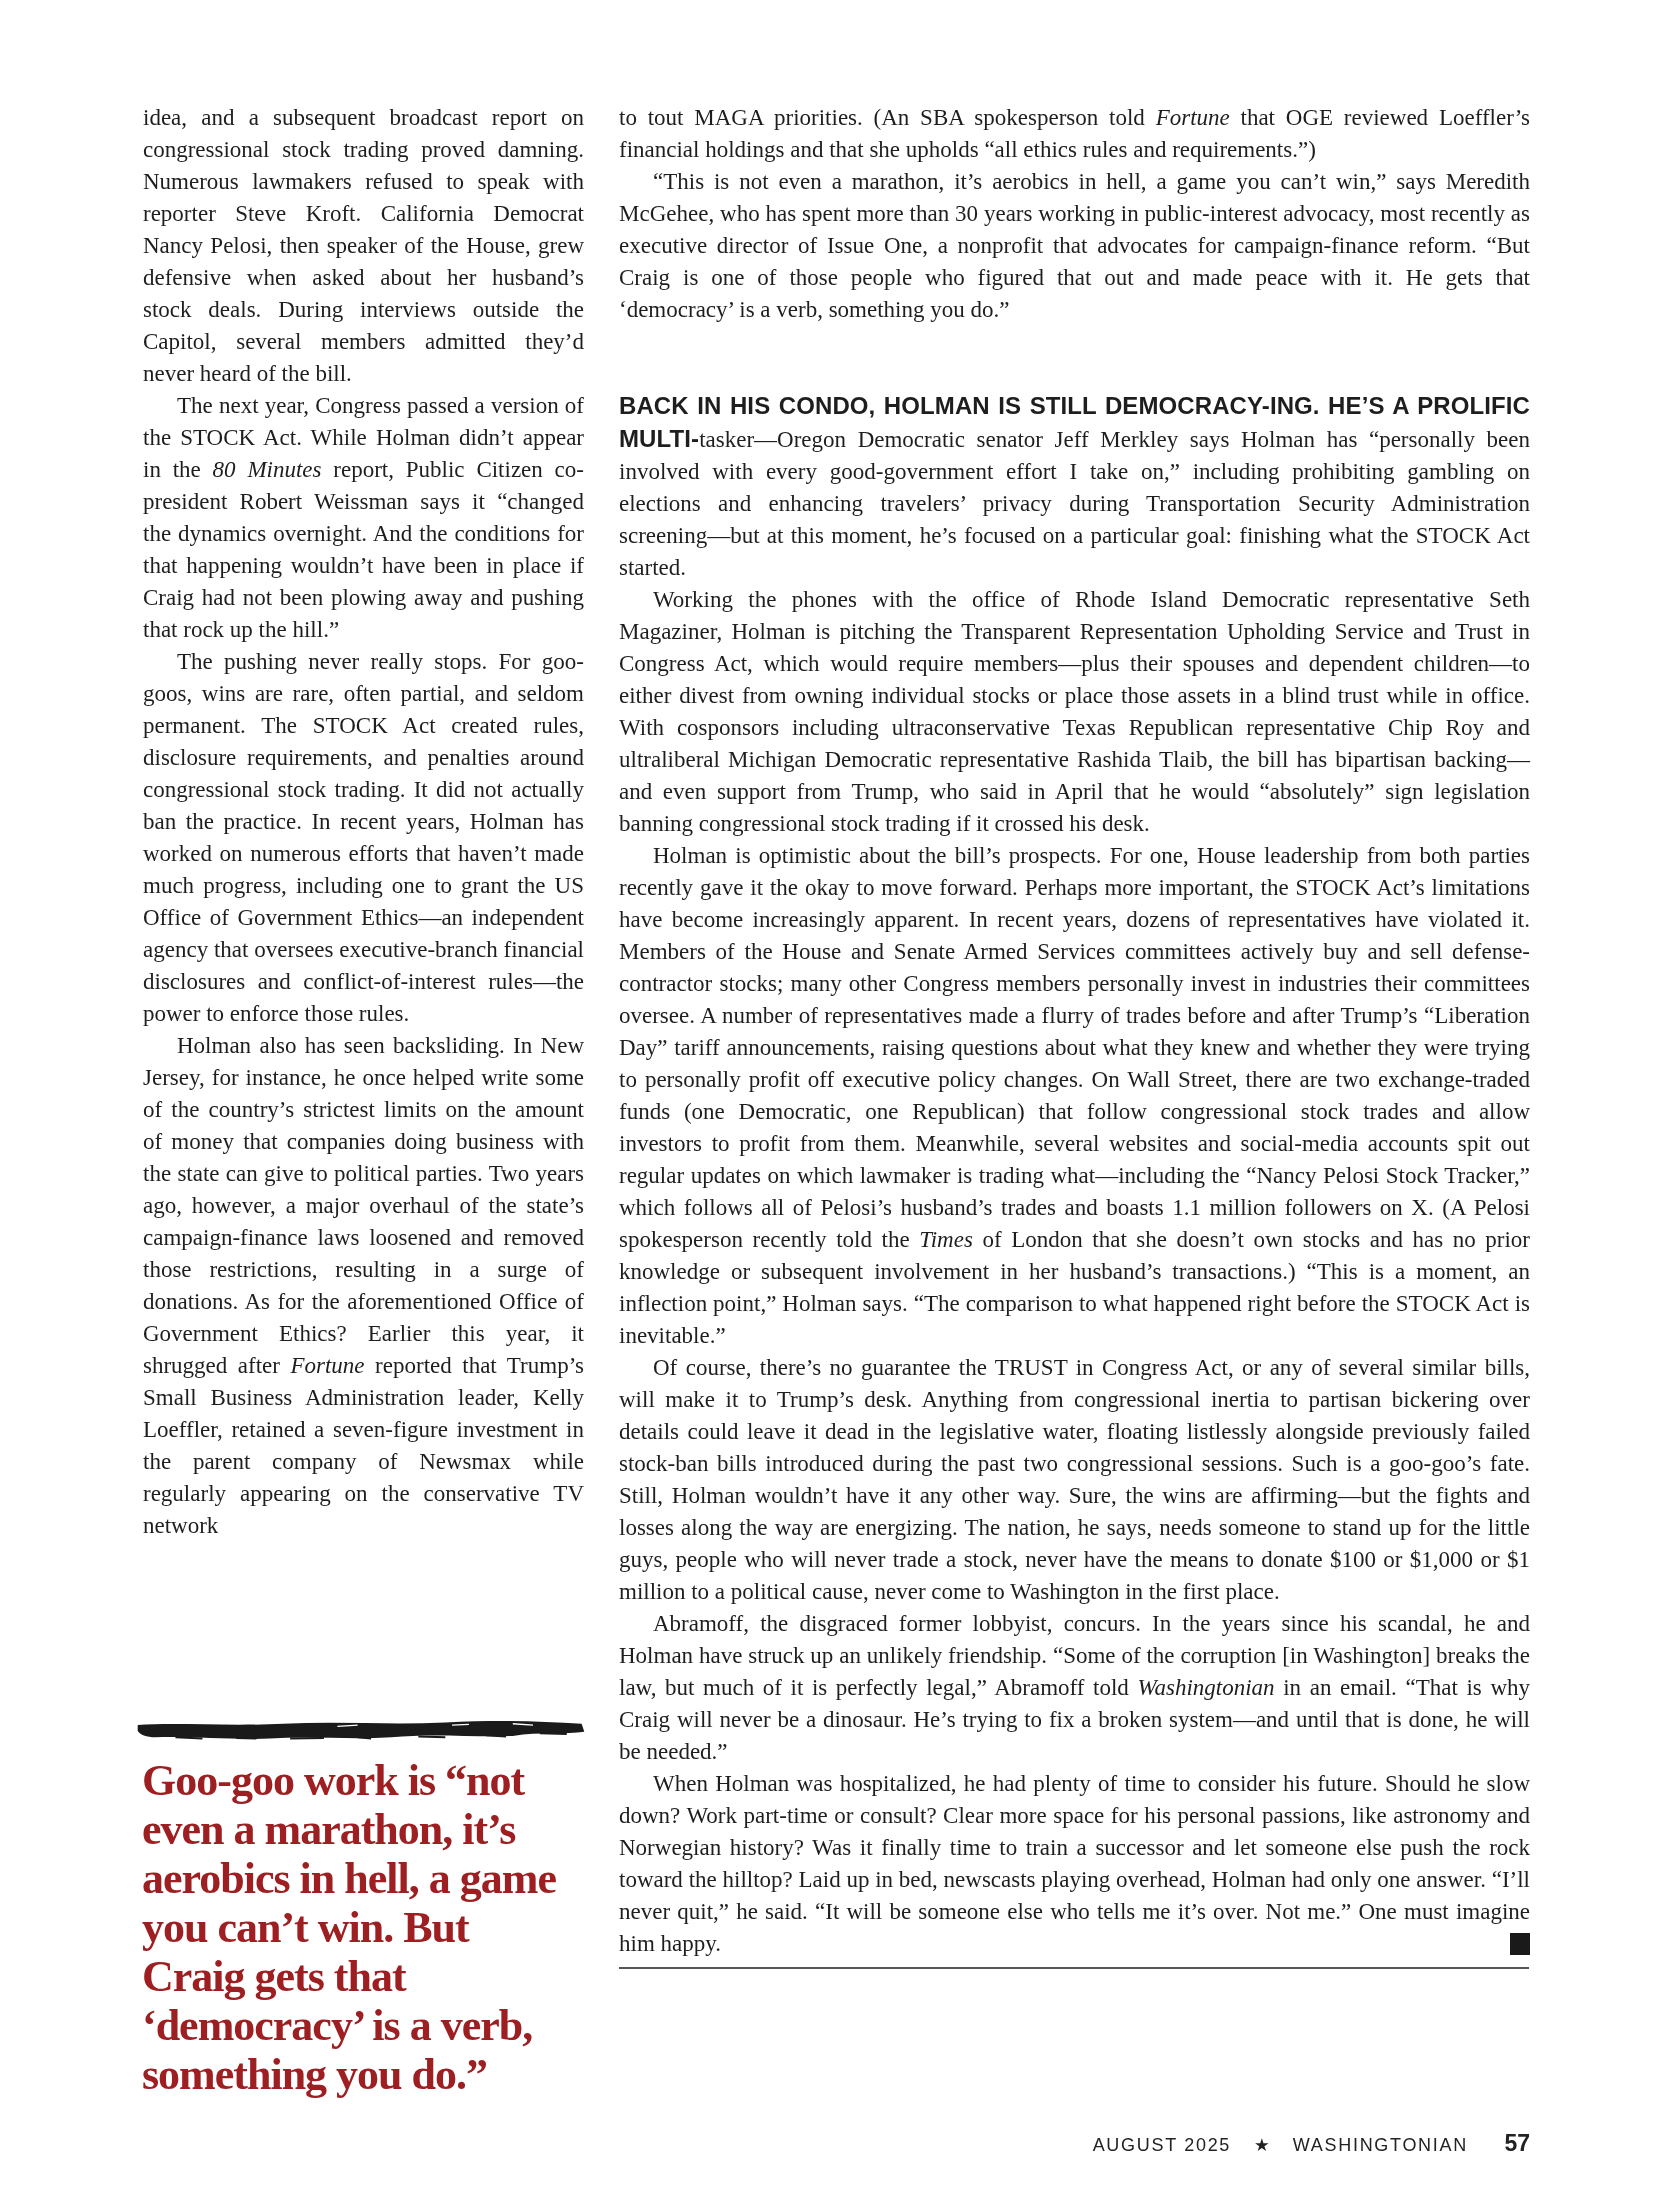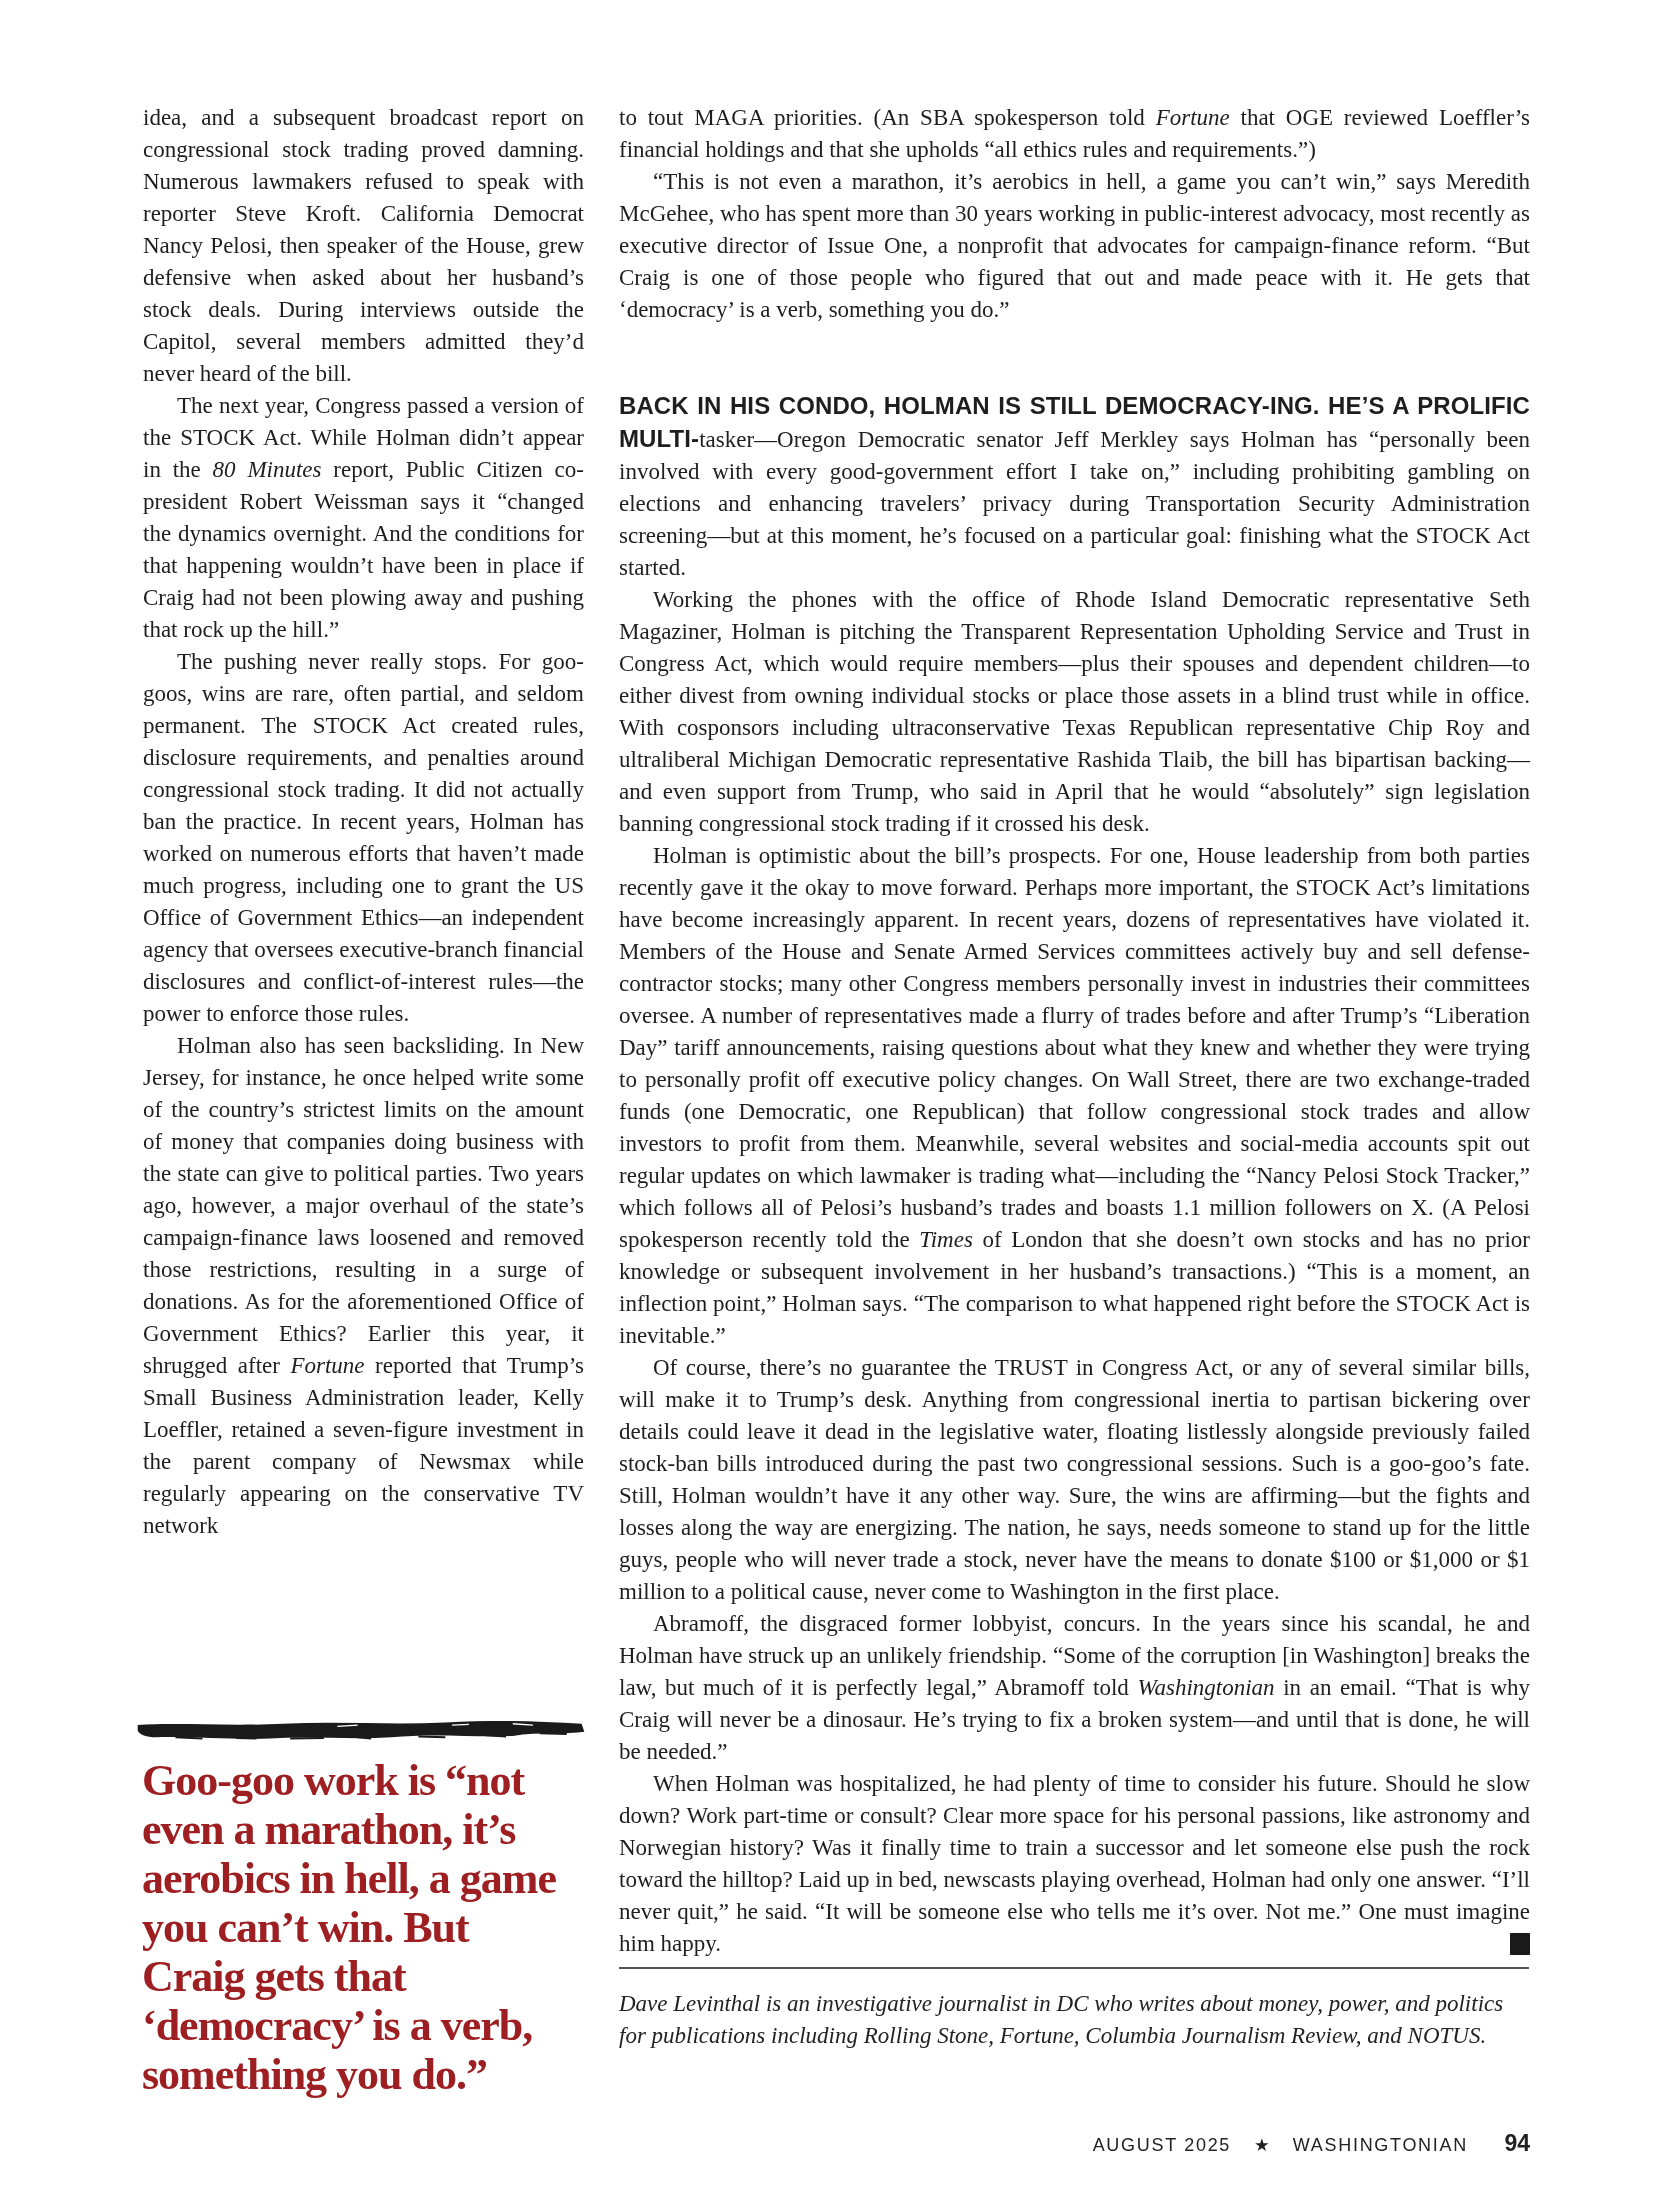--- a/index.html
+++ b/index.html
@@ -98,22 +98,21 @@
 
     <p><span class="lead-in">Back in his condo, Holman is still democracy-ing. He’s a prolific multi-</span><span>tasker—Oregon Democratic senator Jeff Merkley says Holman has “personally been involved with every good-government effort I take on,” including prohibiting gambling on elections and enhancing travelers’ privacy during Transportation Security Administration screening—but at this moment, he’s focused on a particular goal: finishing what the STOCK Act started.</span></p>
     <p class="indent">Working the phones with the office of Rhode Island Democratic representative Seth Magaziner, Holman is pitching the Transparent Representation Upholding Service and Trust in Congress Act, which would require members—plus their spouses and dependent children—to either divest from owning individual stocks or place those assets in a blind trust while in office. With cosponsors including ultraconservative Texas Republican repre­sentative Chip Roy and ultraliberal Michigan Democratic representative Rashida Tlaib, the bill has bipartisan backing—and even support from Trump, who said in April that he would “absolutely” sign legislation banning congressional stock trading if it crossed his desk.</p>
     <p class="indent"><span>Holman is optimistic about the bill’s prospects. For one, House leadership from both parties recently gave it the okay to move forward. Perhaps more important, the STOCK Act’s limitations have become increasingly apparent. In recent years, dozens of representatives have violated it. Members of the House and Senate Armed Services committees actively buy and sell defense-contractor stocks; many other Congress members personally invest in industries their committees oversee. A number of representatives made a flurry of trades before and after Trump’s “Liberation Day” tariff announcements, raising questions about what they knew and whether they were trying to personally profit off executive policy changes. On Wall Street, there are two exchange-traded funds (one Democratic, one Republican) that follow congressional stock trades and allow investors to profit from them. Meanwhile, several websites and social-media accounts spit out regular updates on which lawmaker is trading what—including the “Nancy Pelosi Stock Tracker,” which follows all of Pelosi’s husband’s trades and boasts 1.1 million followers on X. (A Pelosi spokesperson recently told the </span><em>Times</em><span> of London that she doesn’t own stocks and has no prior knowledge or subsequent involvement in her husband’s transactions.) “This is a moment, an inflection point,” Holman says. “The comparison to what happened right before the STOCK Act is inevitable.”</span></p>
     <p class="indent">Of course, there’s no guarantee the TRUST in Congress Act, or any of several similar bills, will make it to Trump’s desk. Anything from congressional inertia to partisan bickering over details could leave it dead in the legislative water, floating listlessly alongside previously failed stock-ban bills introduced during the past two congressional sessions. Such is a goo-goo’s fate. Still, Holman wouldn’t have it any other way. Sure, the wins are affirming—but the fights and losses along the way are energizing. The nation, he says, needs someone to stand up for the little guys, people who will never trade a stock, never have the means to donate $100 or $1,000 or $1 million to a political cause, never come to Washington in the first place.</p>
     <p class="indent"><span>Abramoff, the disgraced former lobbyist, concurs. In the years since his scandal, he and Holman have struck up an unlikely friendship. “Some of the corruption [in Washing­ton] breaks the law, but much of it is perfectly legal,” Abramoff told </span><em>Washingtonian</em><span> in an email. “That is why Craig will never be a dinosaur. He’s trying to fix a broken system—and until that is done, he will be needed.”</span></p>
     <p class="indent"><span>When Holman was hospitalized, he had plenty of time to consider his future. Should he slow down? Work part-time or consult? Clear more space for his personal passions, like astronomy and Norwegian history? Was it finally time to train a successor and let someone else push the rock toward the hilltop? Laid up in bed, newscasts playing over­head, Holman had only one answer. “I’ll never quit,” he said. “It will be someone else who tells me it’s over. Not me.” One must imagine him happy.</span><span class="end-mark">W</span></p>
   </div>
 
   <div class="rule"></div>
-  <div class="bio">Dave Levinthal is an investigative journalist in DC who writes about money, power, and politics for publications including Rolling Stone, Fortune, Columbia Journalism Review, and NOTUS.</div>
 
   <div class="footer">
     <span>AUGUST 2025</span>
     <span class="star">★</span>
     <span>WASHINGTONIAN</span>
-    <span class="page-num">94</span>
+    <span class="page-num">57</span>
   </div>
 </div>
 
 
 </body></html>

